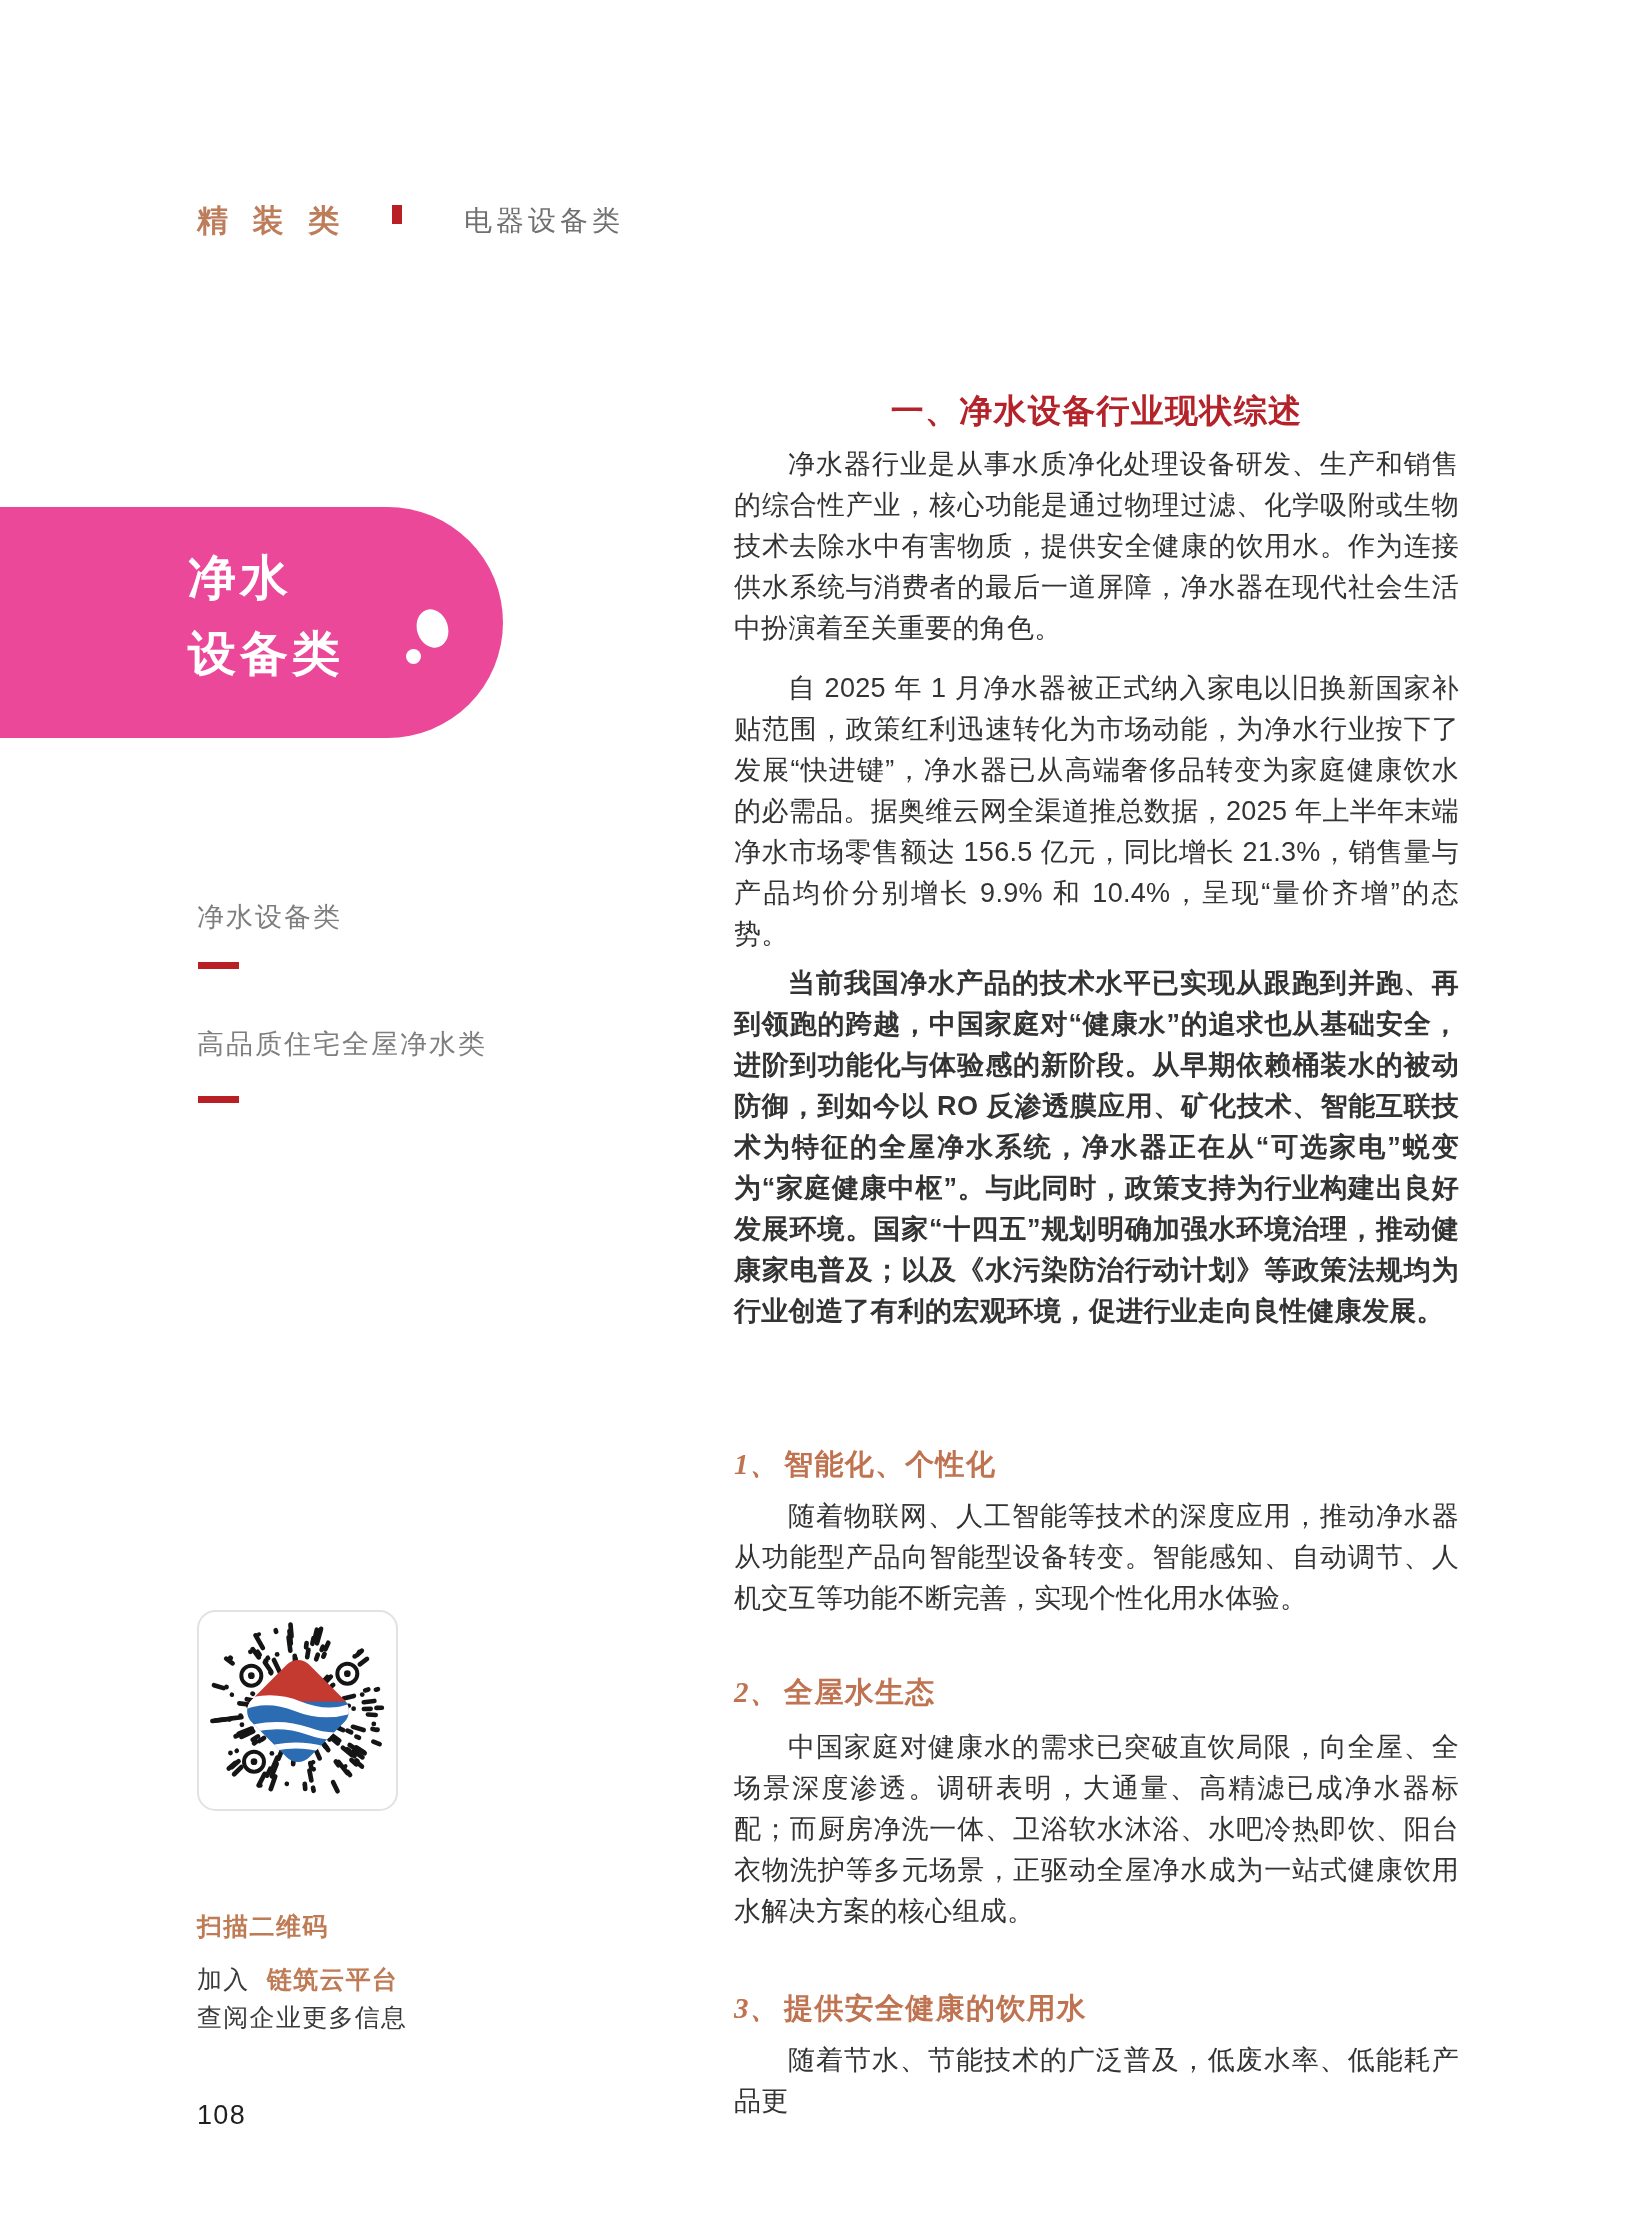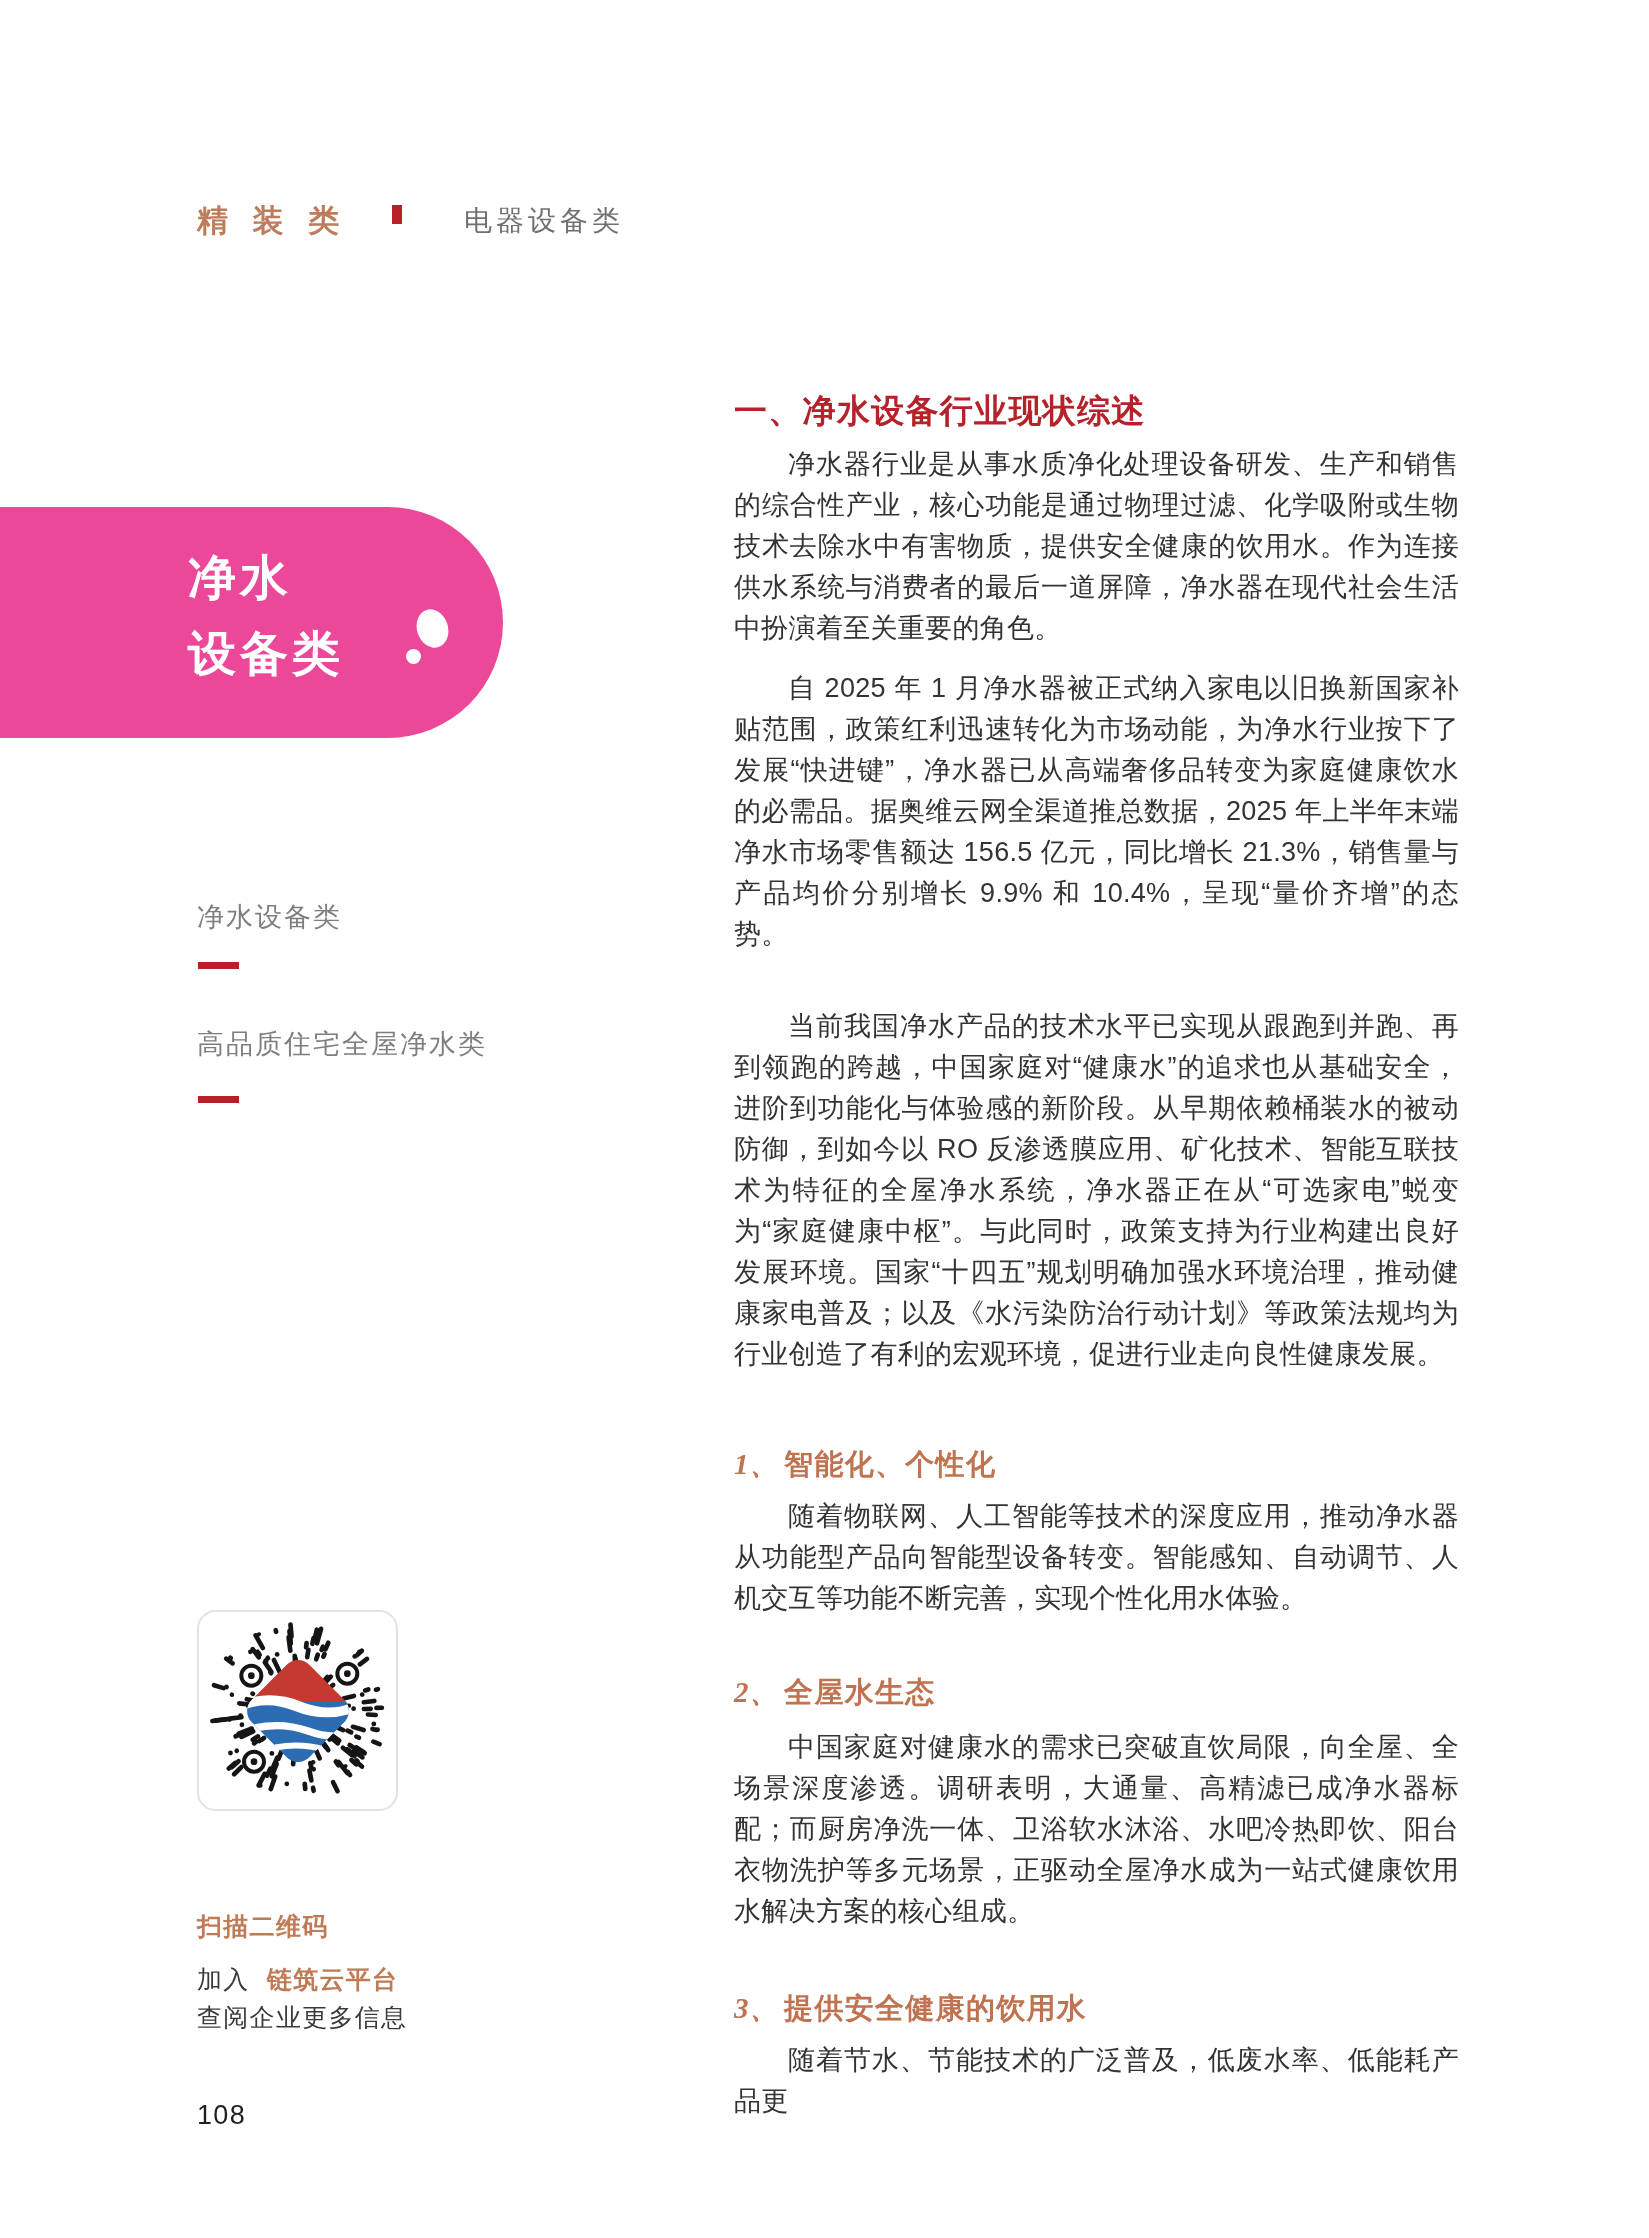--- a/index.html
+++ b/index.html
@@ -74,21 +74,21 @@
     left:197px;top:2001px;font-size:25px;color:#3A3A3A;letter-spacing:1.3px;text-align:center;
   }
 
   .page-number{
     left:197px;top:2100px;font-size:27px;color:#1F1F1F;letter-spacing:1.3px;
   }
 
   
   .col{left:734px;width:725px;}
   .sec-title{
-    font-size:33px;font-weight:700;color:#B5232A;letter-spacing:1.3px;white-space:nowrap;
+    font-size:33px;font-weight:700;color:#B5232A;letter-spacing:1.3px;white-space:nowrap;text-align:center;
   }
   .body-p{
     font-size:27px;line-height:41px;color:#333333;
     text-align:justify;text-indent:2em;letter-spacing:0.3px;
   }
   .subhead{
     font-size:29px;font-weight:700;color:#BF7350;letter-spacing:1.3px;white-space:nowrap;
   }
   .subhead .subnum{
     font-family:"Liberation Serif","DejaVu Serif",serif;
@@ -267,21 +267,21 @@
   <div class="abs qr-caption">扫描二维码</div>
   <div class="abs qr-line2"><span>加入</span><span class="platform">链筑云平台</span></div>
   <div class="abs qr-line3">查阅企业更多信息</div>
 
   <div class="abs page-number">108</div>
 
   <div class="abs col sec-title" style="top:389px;">一、净水设备行业现状综述</div>
 
   <div class="abs col body-p" style="top:444px;">净水器行业是从事水质净化处理设备研发、生产和销售的综合性产业，核心功能是通过物理过滤、化学吸附或生物技术去除水中有害物质，提供安全健康的饮用水。作为连接供水系统与消费者的最后一道屏障，净水器在现代社会生活中扮演着至关重要的角色。</div>
   <div class="abs col body-p" style="top:668px;">自 2025 年 1 月净水器被正式纳入家电以旧换新国家补贴范围，政策红利迅速转化为市场动能，为净水行业按下了发展“快进键”，净水器已从高端奢侈品转变为家庭健康饮水的必需品。据奥维云网全渠道推总数据，2025 年上半年末端净水市场零售额达 156.5 亿元，同比增长 21.3%，销售量与产品均价分别增长 9.9% 和 10.4%，呈现“量价齐增”的态势。</div>
-  <div class="abs col body-p" style="top:1006px;">当前我国净水产品的技术水平已实现从跟跑到并跑、再到领跑的跨越，中国家庭对“健康水”的追求也从基础安全，进阶到功能化与体验感的新阶段。从早期依赖桶装水的被动防御，到如今以 RO 反渗透膜应用、矿化技术、智能互联技术为特征的全屋净水系统，净水器正在从“可选家电”蜕变为“家庭健康中枢”。与此同时，政策支持为行业构建出良好发展环境。国家“十四五”规划明确加强水环境治理，推动健康家电普及；以及《水污染防治行动计划》等政策法规均为行业创造了有利的宏观环境，促进行业走向良性健康发展。</div>
+  <div class="abs col body-p" style="top:963px;font-weight:bold;">当前我国净水产品的技术水平已实现从跟跑到并跑、再到领跑的跨越，中国家庭对“健康水”的追求也从基础安全，进阶到功能化与体验感的新阶段。从早期依赖桶装水的被动防御，到如今以 RO 反渗透膜应用、矿化技术、智能互联技术为特征的全屋净水系统，净水器正在从“可选家电”蜕变为“家庭健康中枢”。与此同时，政策支持为行业构建出良好发展环境。国家“十四五”规划明确加强水环境治理，推动健康家电普及；以及《水污染防治行动计划》等政策法规均为行业创造了有利的宏观环境，促进行业走向良性健康发展。</div>
 
 
   <div class="abs col subhead" style="top:1445px;"><span class="subnum">1、</span><span>智能化、个性化</span></div>
   <div class="abs col body-p" style="top:1496px;">随着物联网、人工智能等技术的深度应用，推动净水器从功能型产品向智能型设备转变。智能感知、自动调节、人机交互等功能不断完善，实现个性化用水体验。</div>
 
   <div class="abs col subhead" style="top:1673px;"><span class="subnum">2、</span><span>全屋水生态</span></div>
   <div class="abs col body-p" style="top:1727px;">中国家庭对健康水的需求已突破直饮局限，向全屋、全场景深度渗透。调研表明，大通量、高精滤已成净水器标配；而厨房净洗一体、卫浴软水沐浴、水吧冷热即饮、阳台衣物洗护等多元场景，正驱动全屋净水成为一站式健康饮用水解决方案的核心组成。</div>
 
   <div class="abs col subhead" style="top:1989px;"><span class="subnum">3、</span><span>提供安全健康的饮用水</span></div>
   <div class="abs col body-p" style="top:2040px;">随着节水、节能技术的广泛普及，低废水率、低能耗产品更</div>

